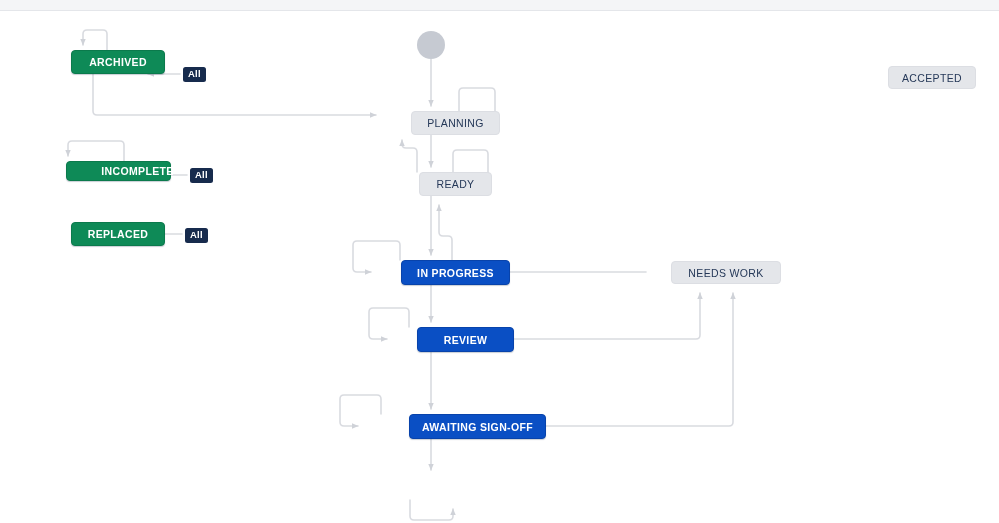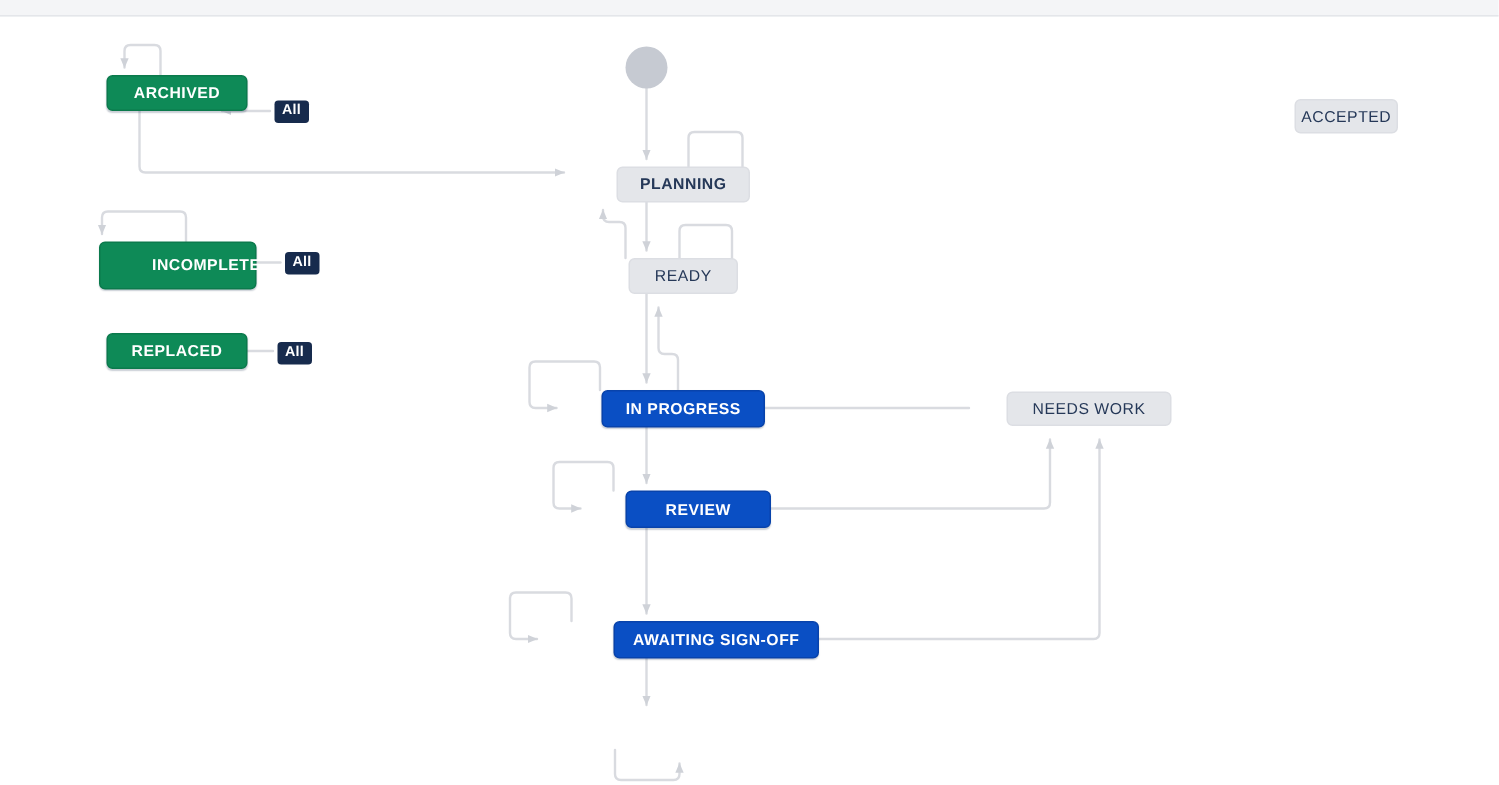--- a/index.html
+++ b/index.html
@@ -133,38 +133,38 @@
       <path d="M187,163 L154,163"></path>
 
       <path d="M182,222 L148,222"></path>
     </g>
   </svg>
 
   <div class="start-circle" style="left:417px;top:19px;"></div>
 
   <div class="node green" style="left:46px;top:38px;width:94px;height:24px;">ARCHIVED</div>
 
-  <div class="node green" style="left:41px;top:149px;width:105px;height:32px;padding-left:38px;">INCOMPLETE</div>
+  <div class="node green" style="left:41px;top:149px;width:105px;height:20px;padding-left:38px;">INCOMPLETE</div>
 
   <div class="node green" style="left:46px;top:210px;width:94px;height:24px;">REPLACED</div>
 
-  <div class="node grey" style="left:386px;top:99px;width:89px;height:24px;font-weight:bold;">PLANNING</div>
+  <div class="node grey" style="left:386px;top:99px;width:89px;height:24px;">PLANNING</div>
 
   <div class="node grey" style="left:394px;top:160px;width:73px;height:24px;">READY</div>
 
   <div class="node blue" style="left:376px;top:248px;width:109px;height:25px;">IN PROGRESS</div>
 
   <div class="node grey" style="left:646px;top:249px;width:110px;height:23px;">NEEDS WORK</div>
 
   <div class="node blue" style="left:392px;top:315px;width:97px;height:25px;">REVIEW</div>
 
   <div class="node blue" style="left:384px;top:402px;width:137px;height:25px;">AWAITING SIGN-OFF</div>
 
 
-  <div class="node grey" style="left:838px;top:54px;width:69px;height:23px;">ACCEPTED</div>
+  <div class="node grey" style="left:863px;top:54px;width:88px;height:23px;">ACCEPTED</div>
 
   <div class="badge" style="left:183px;top:55px;">All</div>
 
   <div class="badge" style="left:190px;top:156px;">All</div>
 
   <div class="badge" style="left:185px;top:216px;">All</div>
 
 </div>
 
 </body></html>

